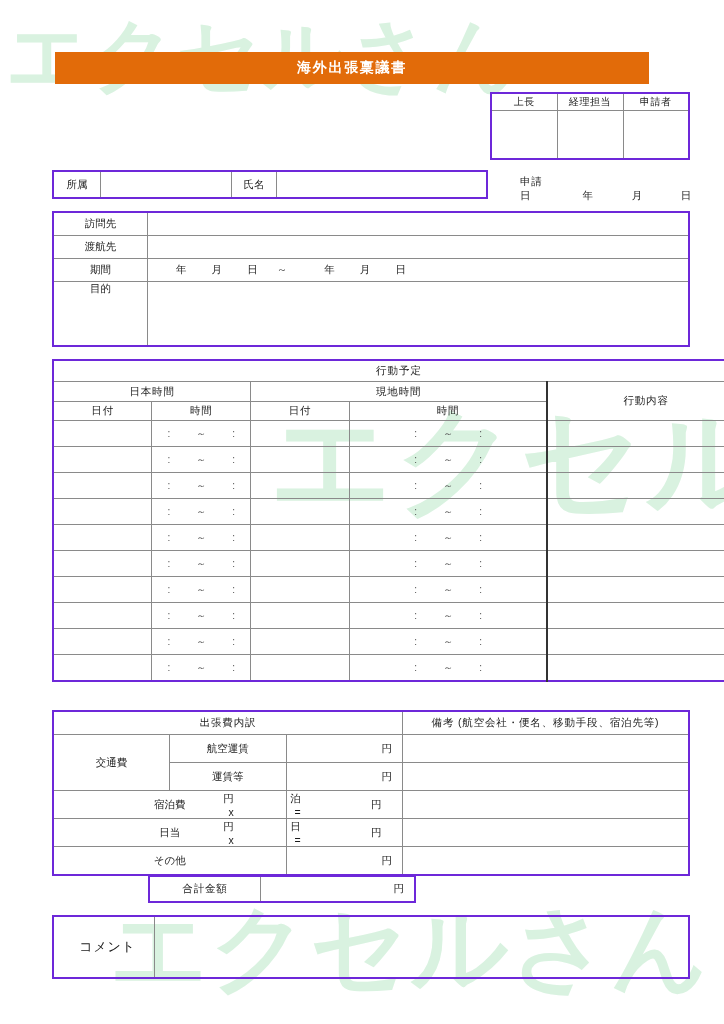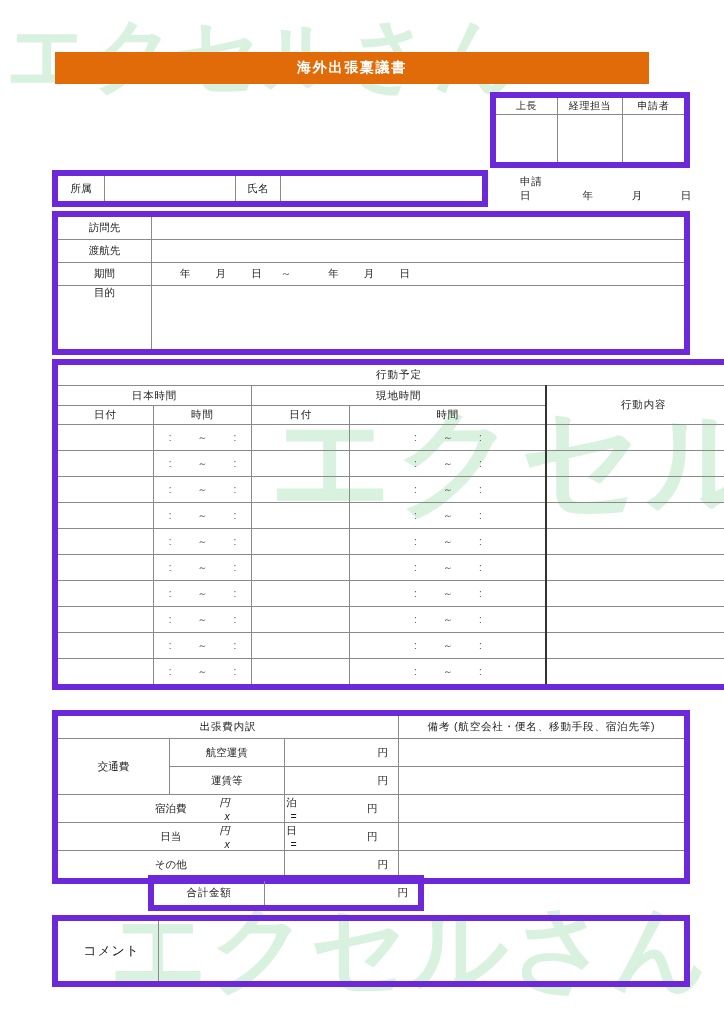--- a/index.html
+++ b/index.html
@@ -74,21 +74,21 @@
     font-weight: normal;
     font-size: 10.5px;
     padding: 0;
     vertical-align: middle;
     background: transparent;
   }
   .lbl {
     text-align: center;
     letter-spacing: 0.08em;
   }
-  .outer { border: 6px solid #6d28d9; }
+  .outer { border: 2px solid #6d28d9; }
 
   
   .approval {
     position: absolute;
     left: 490px;
     top: 92px;
     width: 200px;
   }
   .approval td { height: 16px; }
   .approval .head td {
@@ -188,21 +188,21 @@
   .ex-remark { width: 285px; }
   .ex-cap-wide { width: 100px; text-align: center; }
   .amt-calc {
     display: flex;
     align-items: center;
     justify-content: flex-end;
     gap: 0;
     padding-right: 10px;
     letter-spacing: 0.04em;
   }
-  .amt-calc .u1 { margin-right: 56px; font-style: italic; }
+  .amt-calc .u1 { margin-right: 56px; }
   .amt-calc .u2 { margin-right: 70px; }
 
   
   .totalrow {
     position: absolute;
     left: 148px;
     top: 875px;
     width: 255px;
   }
   .totalrow td { height: 24px; font-size: 10.5px; }

